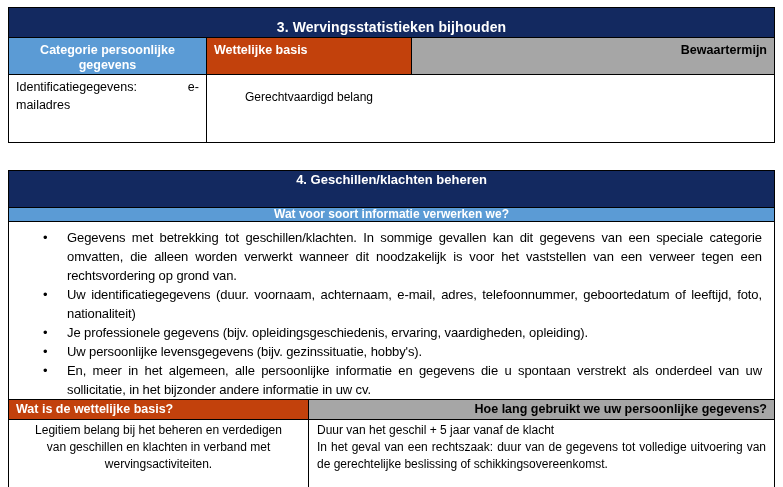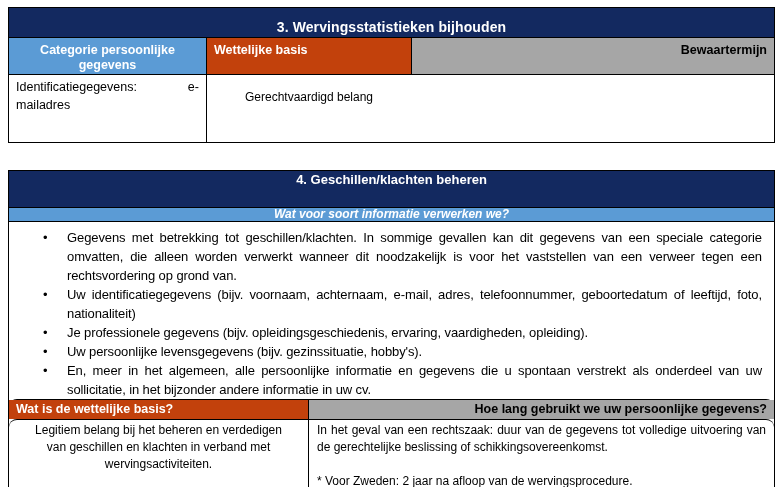--- a/index.html
+++ b/index.html
@@ -11,35 +11,35 @@
   .tbl{position:absolute;left:8px;width:767px;border:1px solid #000;box-sizing:border-box;background:#fff;}
   .t1{top:7px;}
   .t2{top:170px;}
   .row{box-sizing:border-box;}
   .row + .row{border-top:1px solid #000;}
   .navy{background:#132960;color:#fff;font-weight:bold;text-align:center;}
   .blue{background:#5b9bd5;color:#fff;font-weight:bold;text-align:center;}
   .orange{background:#c2410c;color:#fff;font-weight:bold;}
   .gray{background:#a6a6a6;color:#000000;font-weight:bold;text-align:right;}
   .grid1{display:grid;grid-template-columns:197px 205px 1fr;}
-  .grid2{display:grid;grid-template-columns:299px 1fr;border-radius:8px;}
+  .grid2{display:grid;grid-template-columns:299px 1fr;}
   .cell{box-sizing:border-box;padding:3px 7px;}
   .grid1 > .cell + .cell, .grid2 > .cell + .cell{border-left:1px solid #000;}
 
   
   .t1-title{height:29px;padding-top:11px;font-size:14px;letter-spacing:.1px;}
   .t1-hdr{height:36px;font-size:12.5px;line-height:15px;padding-top:5px;}
   .t1-body{min-height:67px;font-size:12px;}
   .cat-cell{font-size:12.5px;line-height:18px;text-align:justify;}
   .basis-cell{text-align:center;font-size:12px;padding-top:15px;}
   .ret-cell{text-align:justify;font-size:11.5px;line-height:15.5px;padding-top:4px;}
 
   
   .t2-title{height:36px;font-size:13px;line-height:18px;}
-  .t2-sub{height:14px;font-size:12px;line-height:13px;font-style:italic;}
+  .t2-sub{height:14px;font-size:12px;line-height:13px;}
   .bullets{height:178px;padding:6px 12px 0 28px;}
   .bullet-item{display:flex;font-size:13px;line-height:19px;letter-spacing:-0.1px;}
   .bullet-item::before{content:"\2022";flex:0 0 24px;text-align:left;padding-left:6px;}
   .bullet-text{flex:1;text-align:justify;}
   .t2-hdr{height:19px;font-size:12.5px;line-height:17px;padding-top:1px;}
   .t2-body{min-height:73px;font-size:12px;line-height:17px;}
   .legal-cell{text-align:center;padding:2px 22px;}
   .ret2-cell{padding:2px 8px;}
   .ret2-cell p{margin:0;}
   .ret2-cell p.justify{text-align:justify;}
@@ -70,38 +70,39 @@
       <span>4. Geschillen/klachten beheren</span>
     </div>
     <div class="row blue t2-sub">
       <span>Wat voor soort informatie verwerken we?</span>
     </div>
     <div class="row bullets">
       <div class="bullet-item">
         <span class="bullet-text">Gegevens met betrekking tot geschillen/klachten. In sommige gevallen kan dit gegevens van een speciale categorie omvatten, die alleen worden verwerkt wanneer dit noodzakelijk is voor het vaststellen van een verweer tegen een rechtsvordering op grond van.</span>
       </div>
       <div class="bullet-item">
-        <span class="bullet-text">Uw identificatiegegevens (bijv. voornaam, achternaam, e-mail, adres, telefoonnummer, geboortedatum of leeftijd, foto, nationaliteit)</span>
+        <span class="bullet-text">Uw identificatiegegevens (duur. voornaam, achternaam, e-mail, adres, telefoonnummer, geboortedatum of leeftijd, foto, nationaliteit)</span>
       </div>
       <div class="bullet-item">
         <span class="bullet-text">Je professionele gegevens (bijv. opleidingsgeschiedenis, ervaring, vaardigheden, opleiding).</span>
       </div>
       <div class="bullet-item">
         <span class="bullet-text">Uw persoonlijke levensgegevens (bijv. gezinssituatie, hobby's).</span>
       </div>
       <div class="bullet-item">
         <span class="bullet-text">En, meer in het algemeen, alle persoonlijke informatie en gegevens die u spontaan verstrekt als onderdeel van uw sollicitatie, in het bijzonder andere informatie in uw cv.</span>
       </div>
     </div>
     <div class="row grid2">
       <div class="cell orange t2-hdr">Wat is de wettelijke basis?</div>
       <div class="cell gray t2-hdr">Hoe lang gebruikt we uw persoonlijke gegevens?</div>
     </div>
     <div class="row grid2">
       <div class="cell t2-body legal-cell">Legitiem belang bij het beheren en verdedigen van geschillen en klachten in verband met wervingsactiviteiten.</div>
       <div class="cell t2-body ret2-cell">
+        <p>Duur van het geschil + 5 jaar vanaf de klacht</p>
         <p class="justify">In het geval van een rechtszaak: duur van de gegevens tot volledige uitvoering van de gerechtelijke beslissing of schikkingsovereenkomst.</p>
         <p class="note">* Voor Zweden: 2 jaar na afloop van de wervingsprocedure.</p>
       </div>
     </div>
   </section>
 
 </div>
 
 </body></html>

